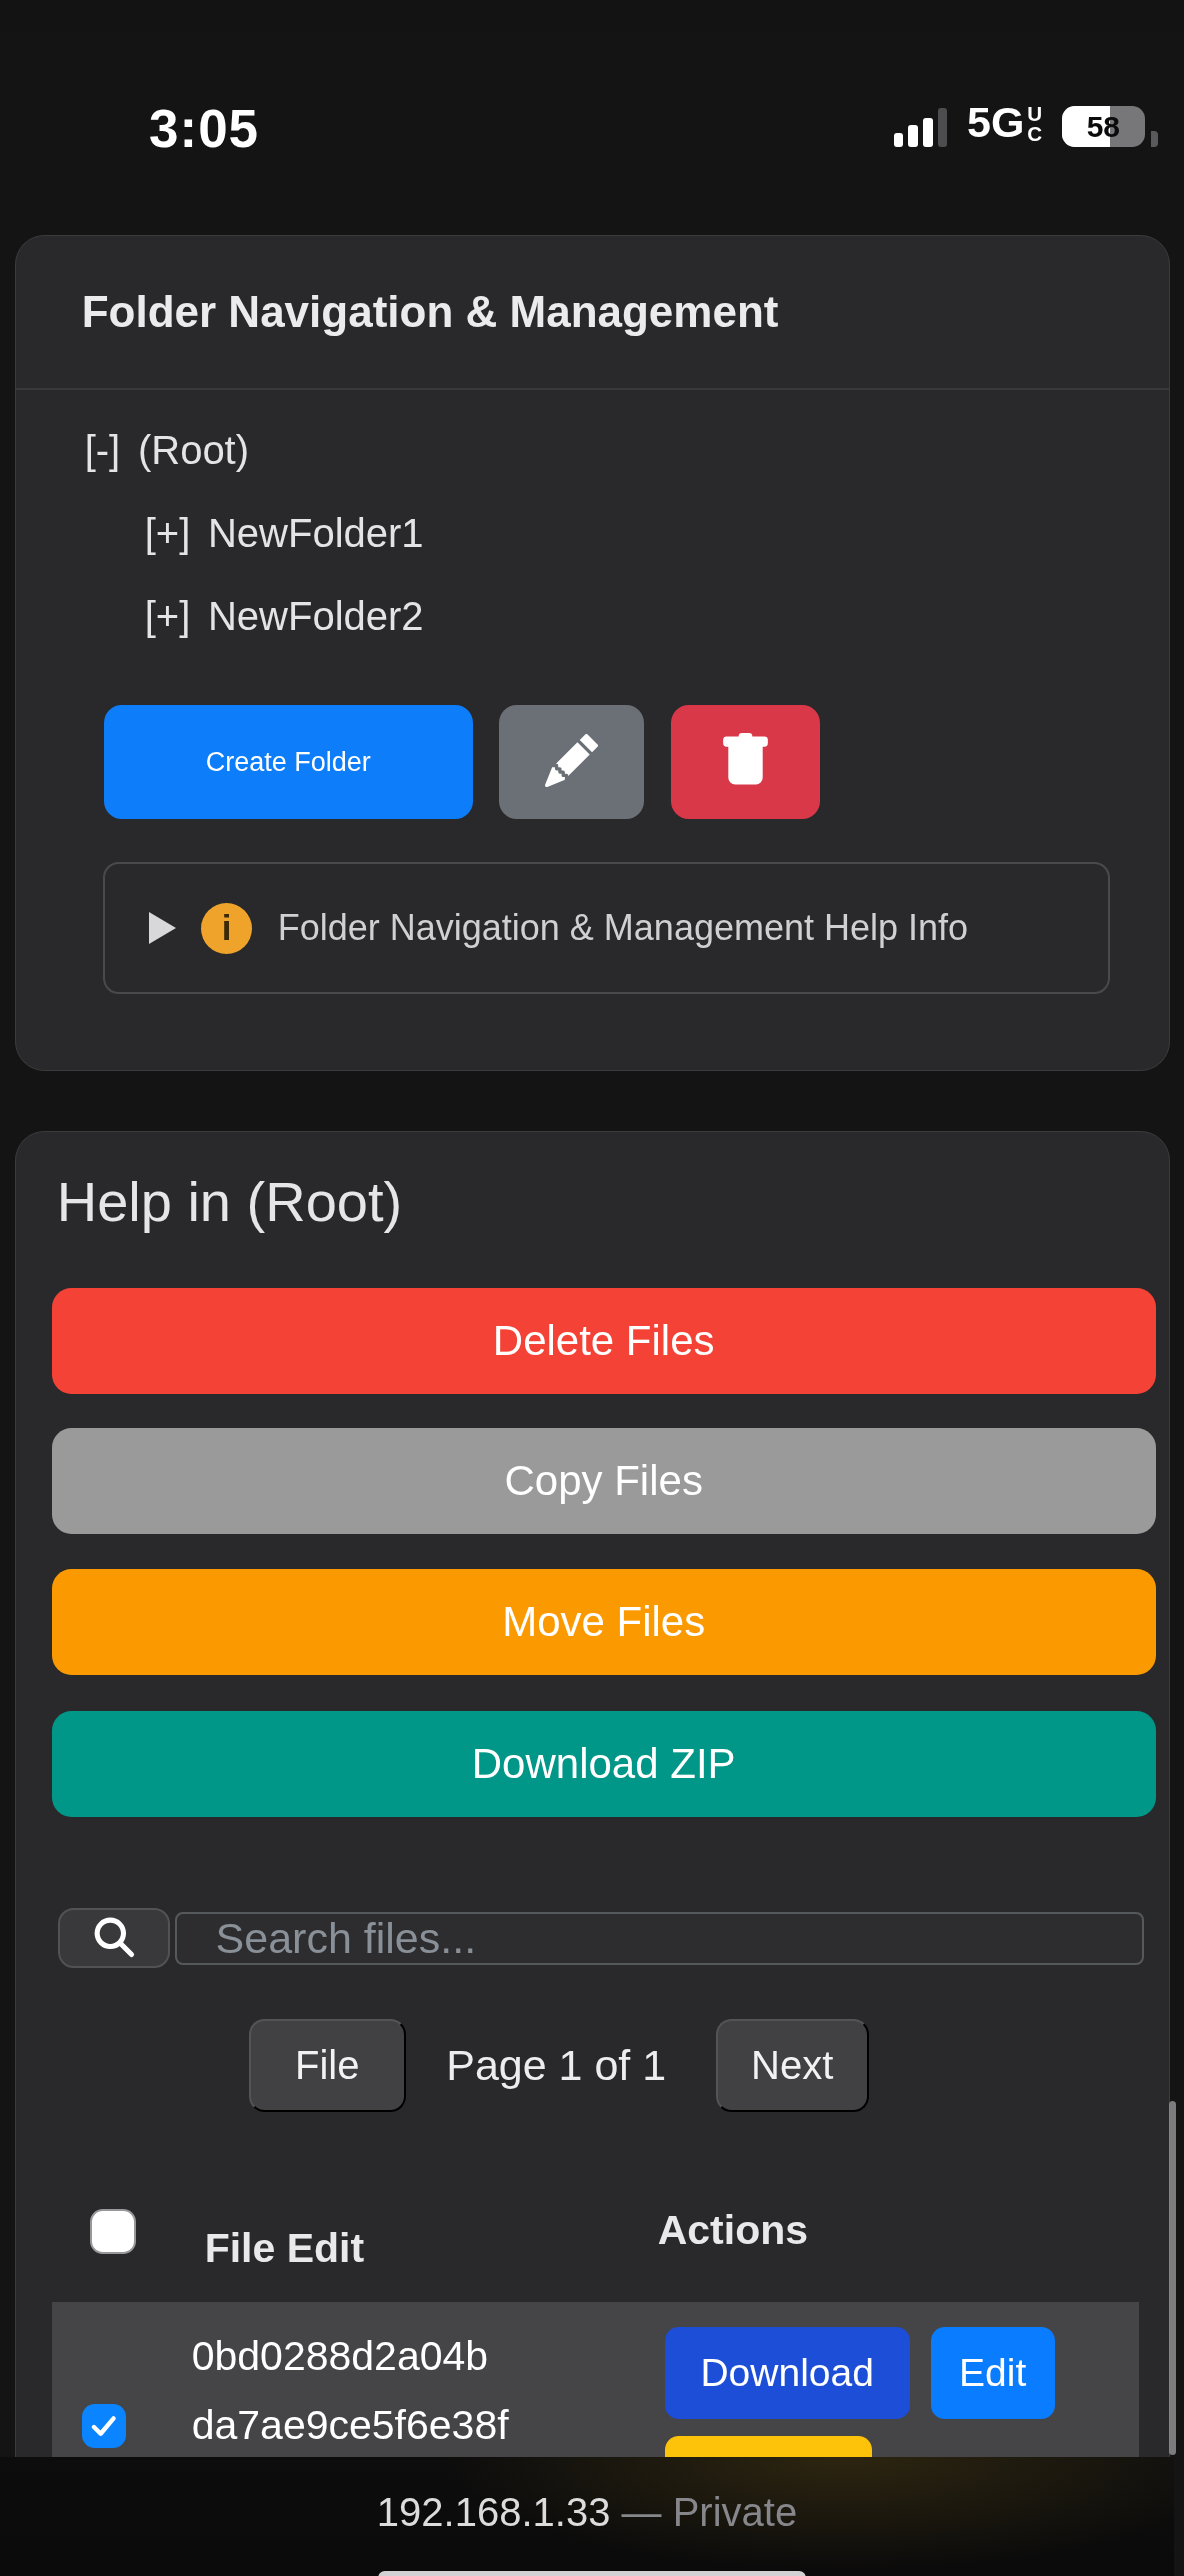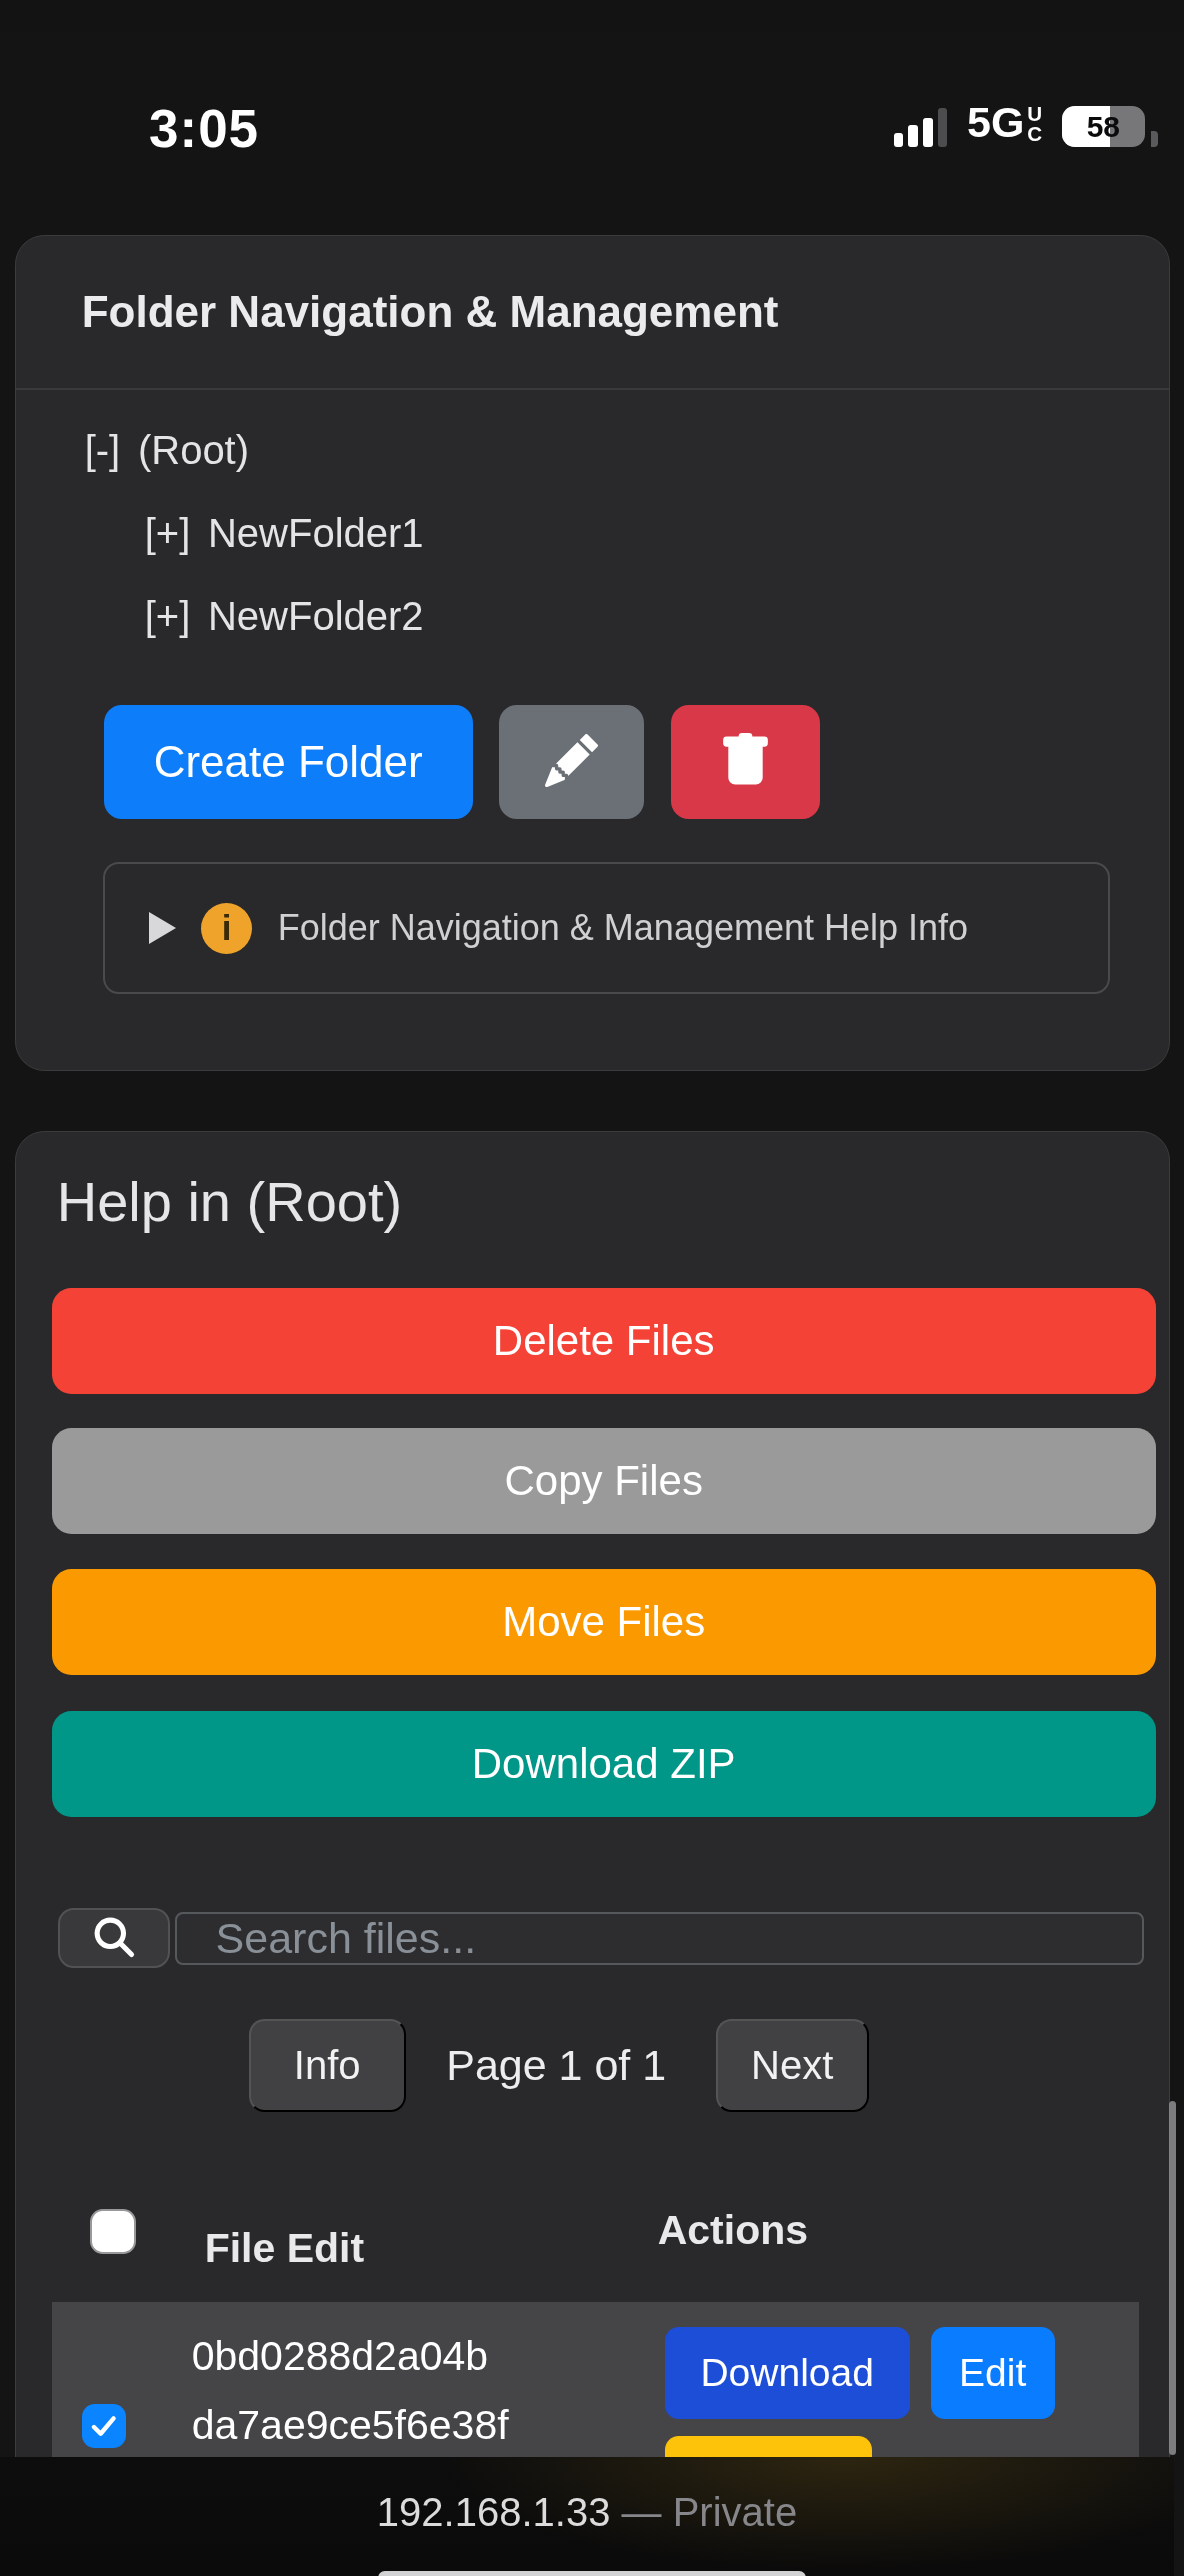--- a/index.html
+++ b/index.html
@@ -26,21 +26,21 @@
   .card1{top:202px;height:836px;}
   .card1-header{height:154px;border-bottom:2px solid #39393b;display:flex;align-items:center;}
   .card1-title{margin-left:66px;font-size:44px;font-weight:700;color:#ebebed;}
   .tree{position:absolute;left:0;top:173px;width:100%;}
   .tree-row{height:83px;display:flex;align-items:center;font-size:40px;color:#e4e4e6;}
   .tree-row .toggle{margin-right:17.7px;}
   .indent0{padding-left:69px;}
   .indent1{padding-left:129px;}
   .folder-buttons{position:absolute;left:88px;top:469px;display:flex;gap:26.5px;}
   .btn{border:none;display:flex;align-items:center;justify-content:center;color:#fff;cursor:pointer;}
-  .btn-create{width:369px;height:114px;border-radius:17.7px;background:#0d7dfa;font-size:44px;}
+  .btn-create{width:369px;height:114px;border-radius:17.7px;background:#0d7dfa;font-size:27px;}
   .btn-pencil{width:145px;height:114px;border-radius:17.7px;background:#6a7076;}
   .btn-trash{width:149px;height:114px;border-radius:17.7px;background:#d93848;}
   .help-box{position:absolute;left:87px;top:626px;width:1007px;height:132px;border:2px solid #4a4a4c;border-radius:15.7px;display:flex;align-items:center;padding-left:44px;gap:25.5px;}
   .disclosure{width:0;height:0;border-left:27.5px solid #d8d8da;border-top:16.7px solid transparent;border-bottom:16.7px solid transparent;}
   .info-circle{width:51px;height:51px;border-radius:50%;background:#efa32b;display:flex;align-items:center;justify-content:center;color:#3a2a08;font-size:35px;font-weight:800;flex:none;}
   .help-text{font-size:36px;color:#d0d0d2;}
 
   .card2{top:1098px;height:1478px;overflow:hidden;border-radius:29.5px 29.5px 0 0;}
   .card2-title{position:absolute;left:41px;top:37px;font-size:56px;font-weight:500;color:#e6e6e8;}
   .big-btn{position:absolute;left:36px;width:1104px;height:106px;border-radius:19.6px;font-size:42px;}
@@ -163,21 +163,21 @@
         <span>
           <svg width="51" height="51" viewBox="0 0 24 24" fill="none" stroke="#ffffff" stroke-width="2.4" stroke-linecap="round">
               <circle cx="10.5" cy="10.5" r="6.2"></circle>
               <line x1="15.2" y1="15.2" x2="20.5" y2="20.5"></line>
             </svg>
         </span>
       </button>
       <input class="search-input" type="text" placeholder="Search files..." style="">
     </div>
 
-    <button class="pg-btn pg-prev">Info</button>
+    <button class="pg-btn pg-prev">File</button>
     <div class="pg-label">Page 1 of 1</div>
     <button class="pg-btn pg-next">Next</button>
 
     <div class="thead-check"></div>
     <div class="th-file">File Edit</div>
     <div class="th-actions">Actions</div>
 
     <div class="file-row">
       <div class="row-check">
         <svg width="29.5" height="29.5" viewBox="0 0 24 24" fill="none" stroke="#ffffff" stroke-width="3.6" stroke-linecap="round" stroke-linejoin="round">

